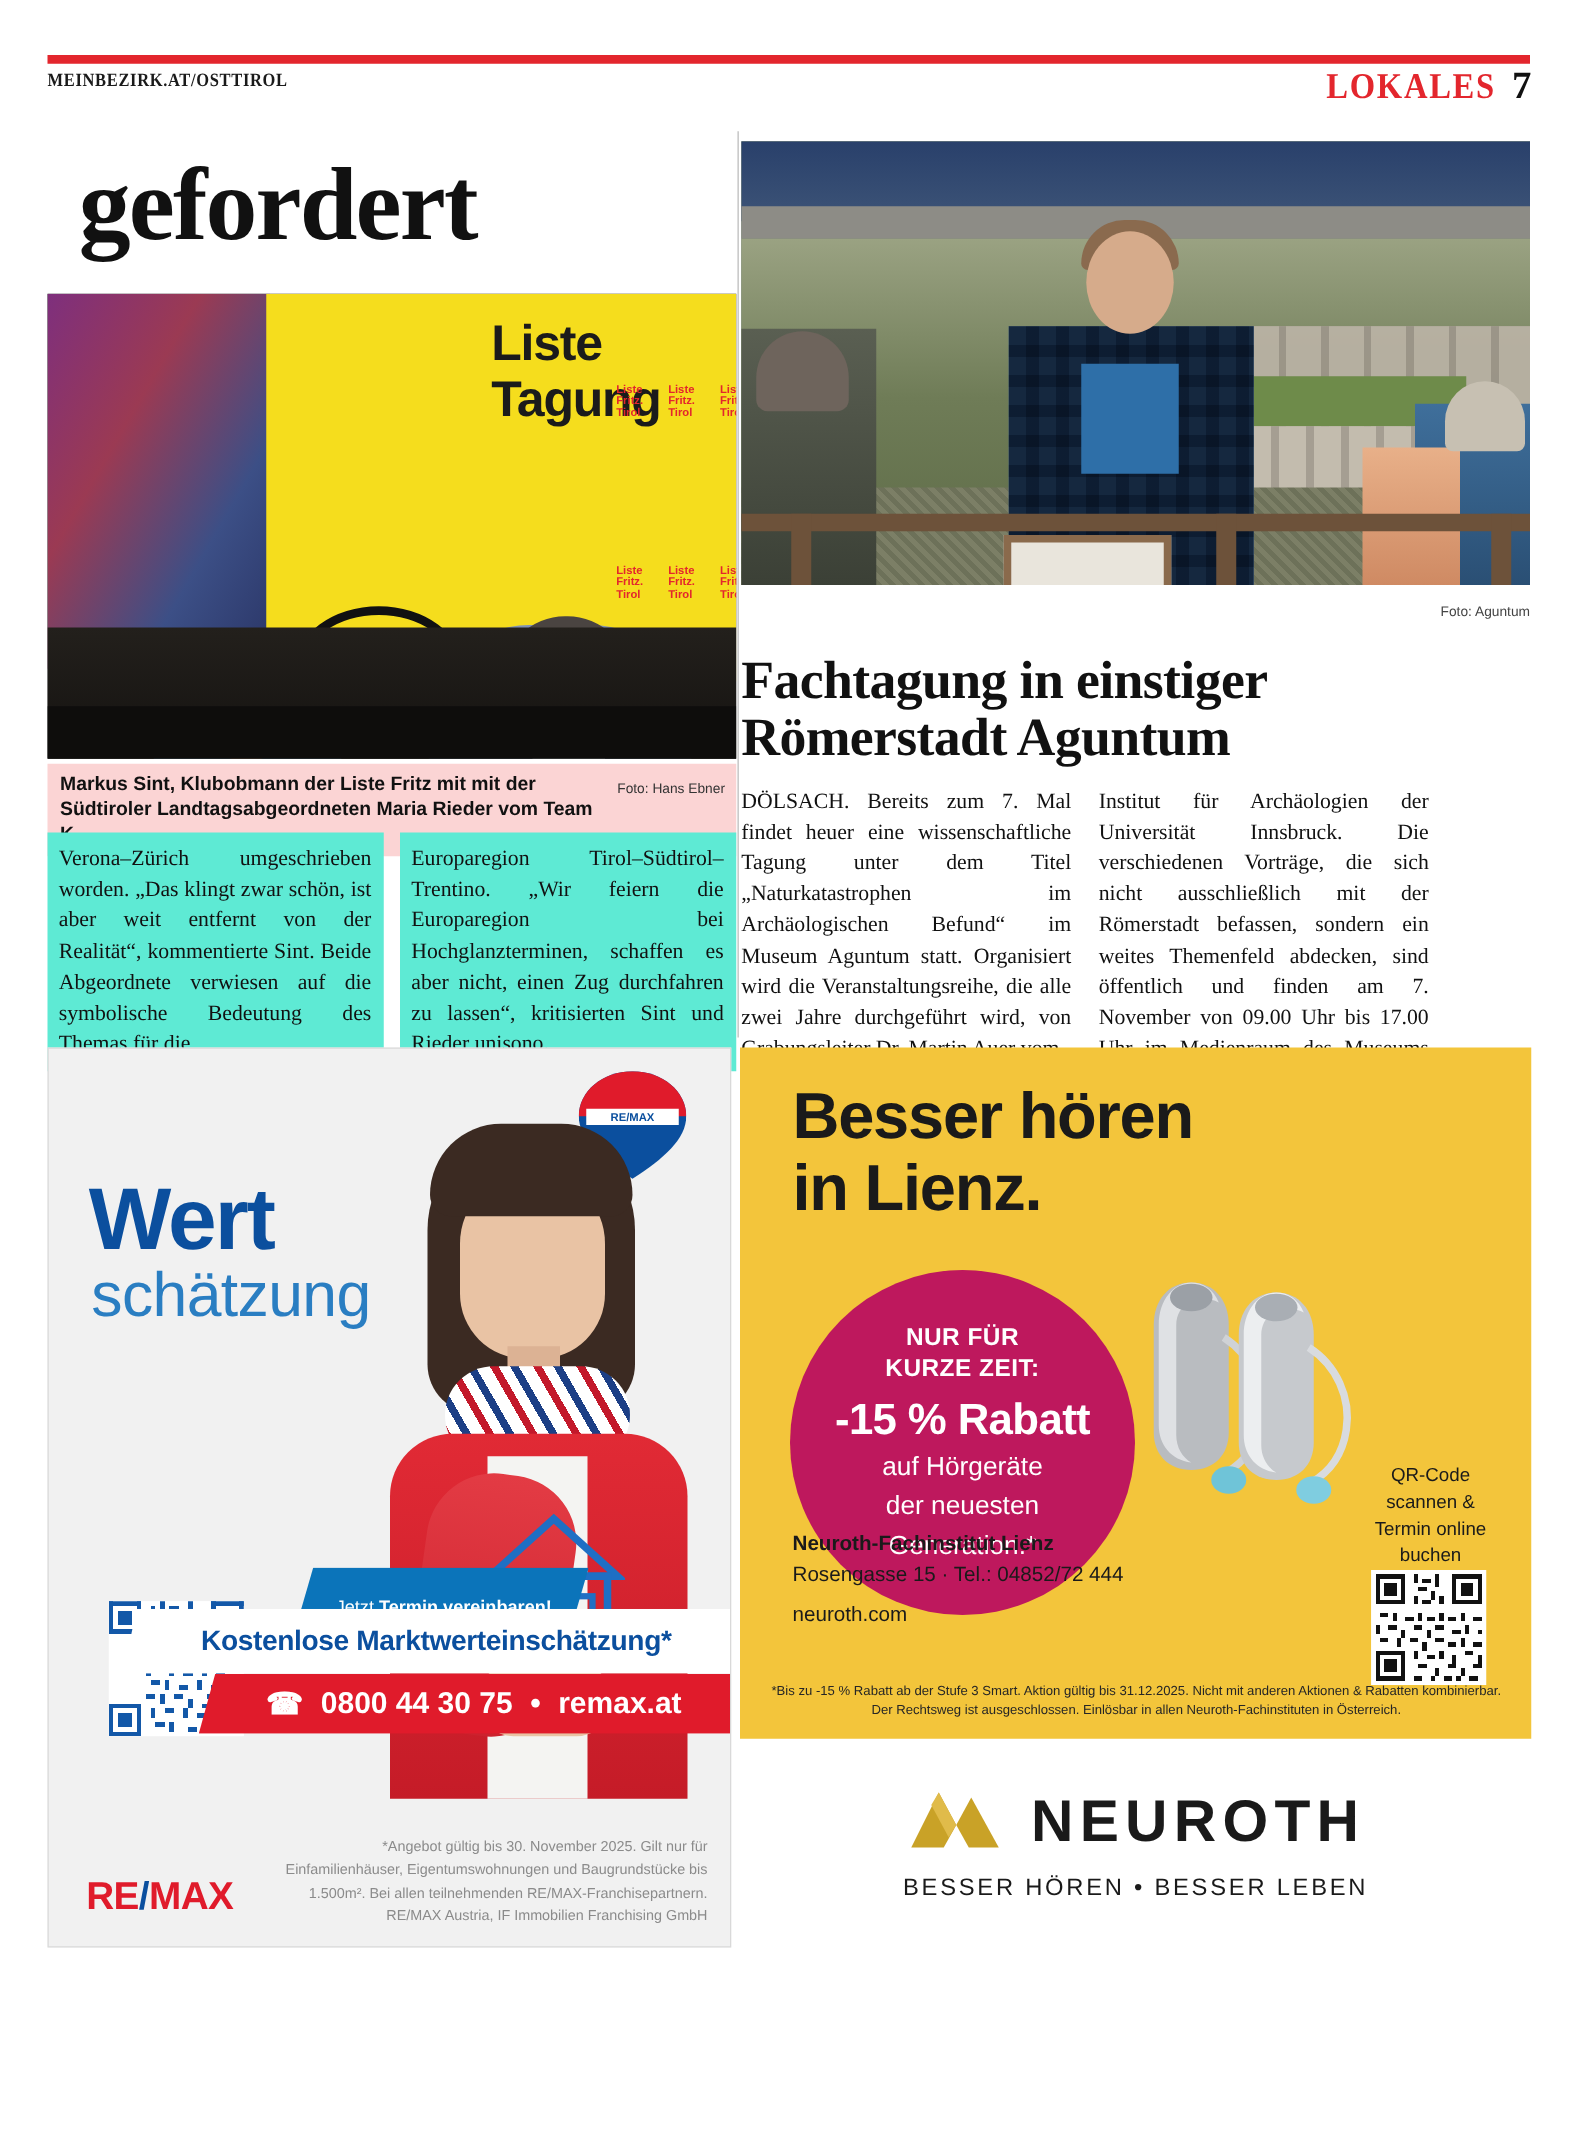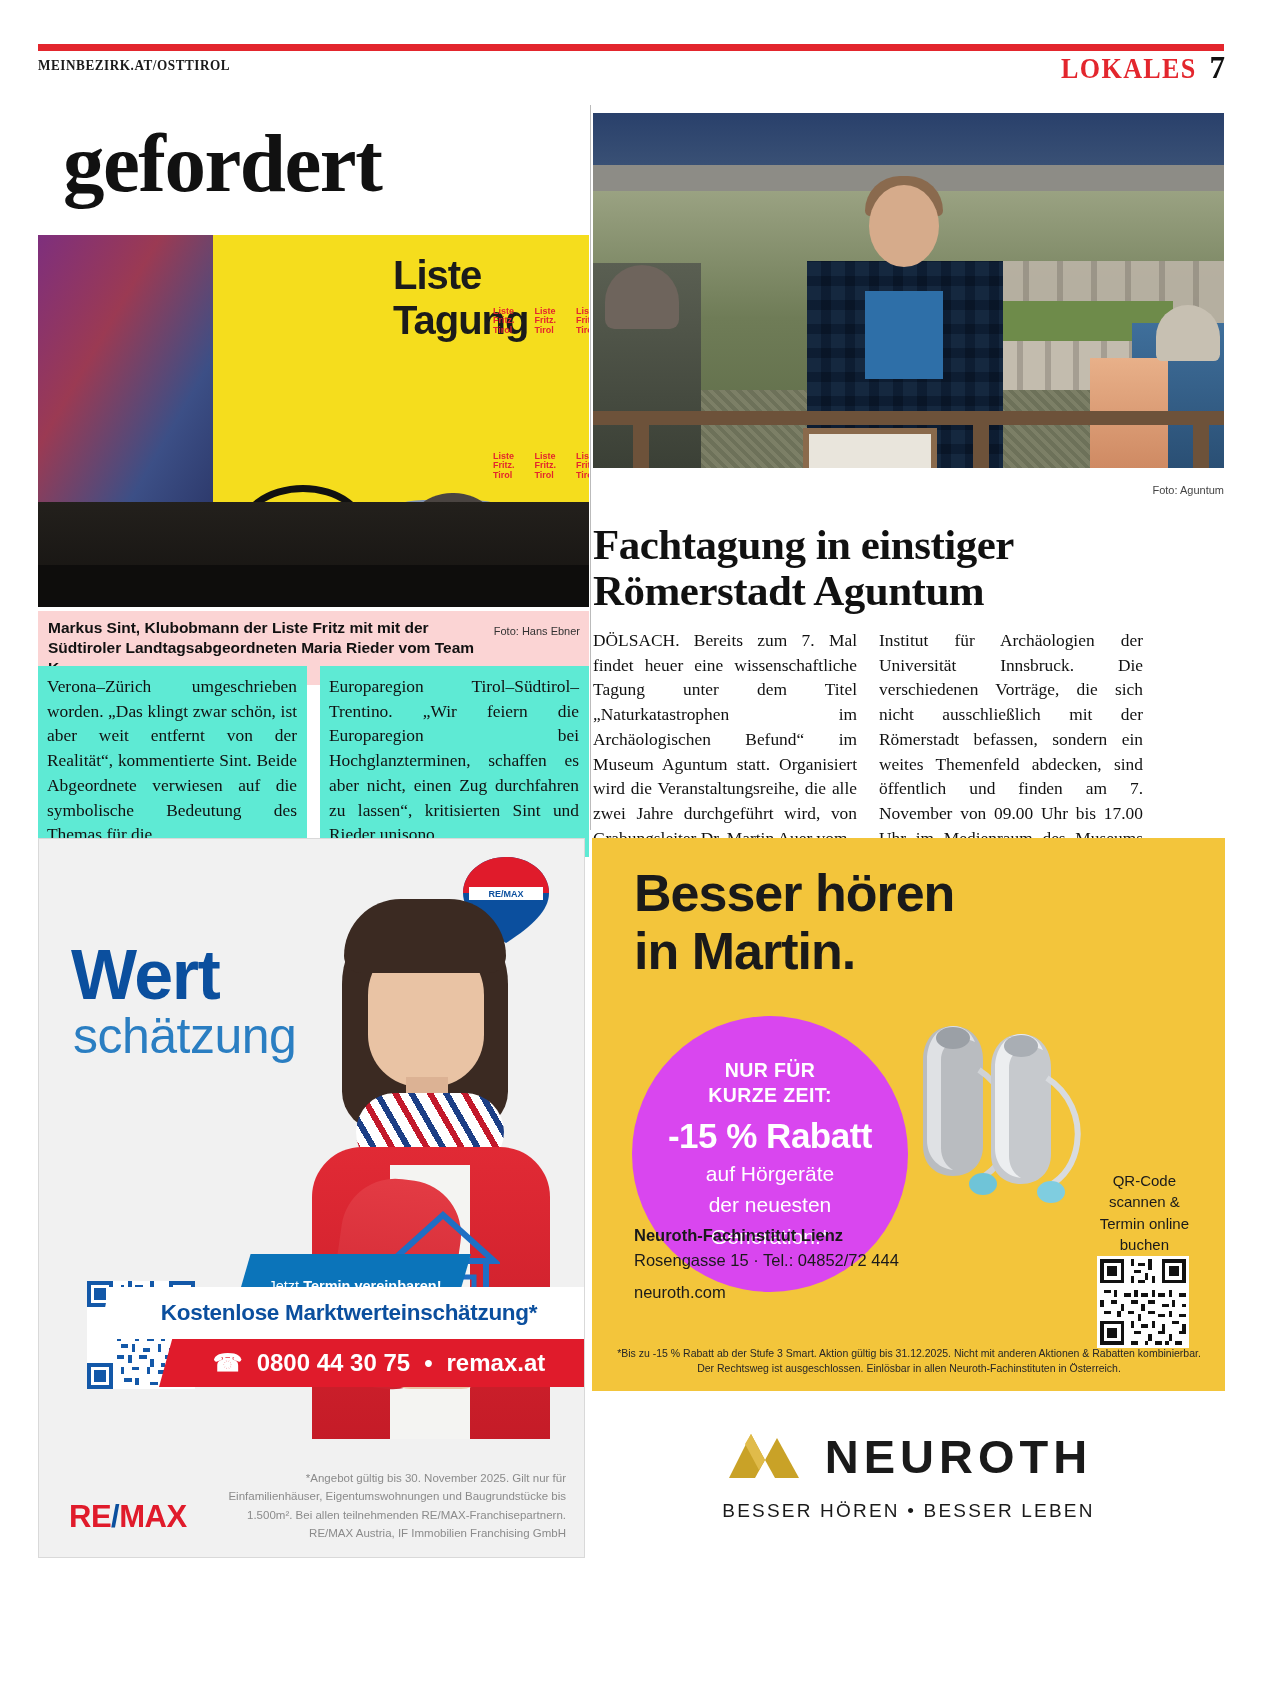--- a/index.html
+++ b/index.html
@@ -469,21 +469,21 @@
   }
   .nr-head {
     position:absolute; left: 42px; top: 26px;
     font-family:"Liberation Sans",sans-serif;
     font-weight:700; font-size: 52px; line-height: 1.12;
     color:#1a1a1a; letter-spacing:-1px;
   }
   .nr-circle {
     position:absolute; left: 40px; top: 178px;
     width: 276px; height: 276px; border-radius: 50%;
-    background:#d946ef;
+    background:#be185d;
     display:flex; flex-direction:column; align-items:center;
     justify-content:center; text-align:center; color:#fff;
     padding: 6px;
     box-sizing: border-box;
   }
   .nr-c1 { font-weight:700; font-size:19.5px; letter-spacing:.4px; line-height:1.25; }
   .nr-c2 { font-weight:700; font-size:35px; margin-top:9px; letter-spacing:-.5px;}
   .nr-c3 { font-size:21px; margin-top:4px; line-height:1.3;}
   .nr-aids {
     position:absolute; right: 120px; top: 170px; width: 200px; height: 215px;
@@ -746,21 +746,21 @@
     <div class="rm-fine">*Angebot gültig bis 30. November 2025. Gilt nur für Einfamilienhäuser, Eigentumswohnungen und Baugrundstücke bis 1.500m². Bei allen teilnehmenden RE/MAX-Franchisepartnern. RE/MAX Austria, IF Immobilien Franchising GmbH</div>
 
     <div class="rm-logo">
       <span>RE</span><span class="slash">/</span><span>MAX</span>
     </div>
   </div>
 
   <div class="ad-neuroth">
     <div class="nr-head">
       <div>Besser hören</div>
-      <div>in Martin.</div>
+      <div>in Lienz.</div>
     </div>
 
     <div class="nr-circle">
       <div class="nr-c1">NUR FÜR</div>
       <div class="nr-c1">KURZE ZEIT:</div>
       <div class="nr-c2">-15 % Rabatt</div>
       <div class="nr-c3">auf Hörgeräte</div>
       <div class="nr-c3">der neuesten</div>
       <div class="nr-c3">Generation.*</div>
     </div>

